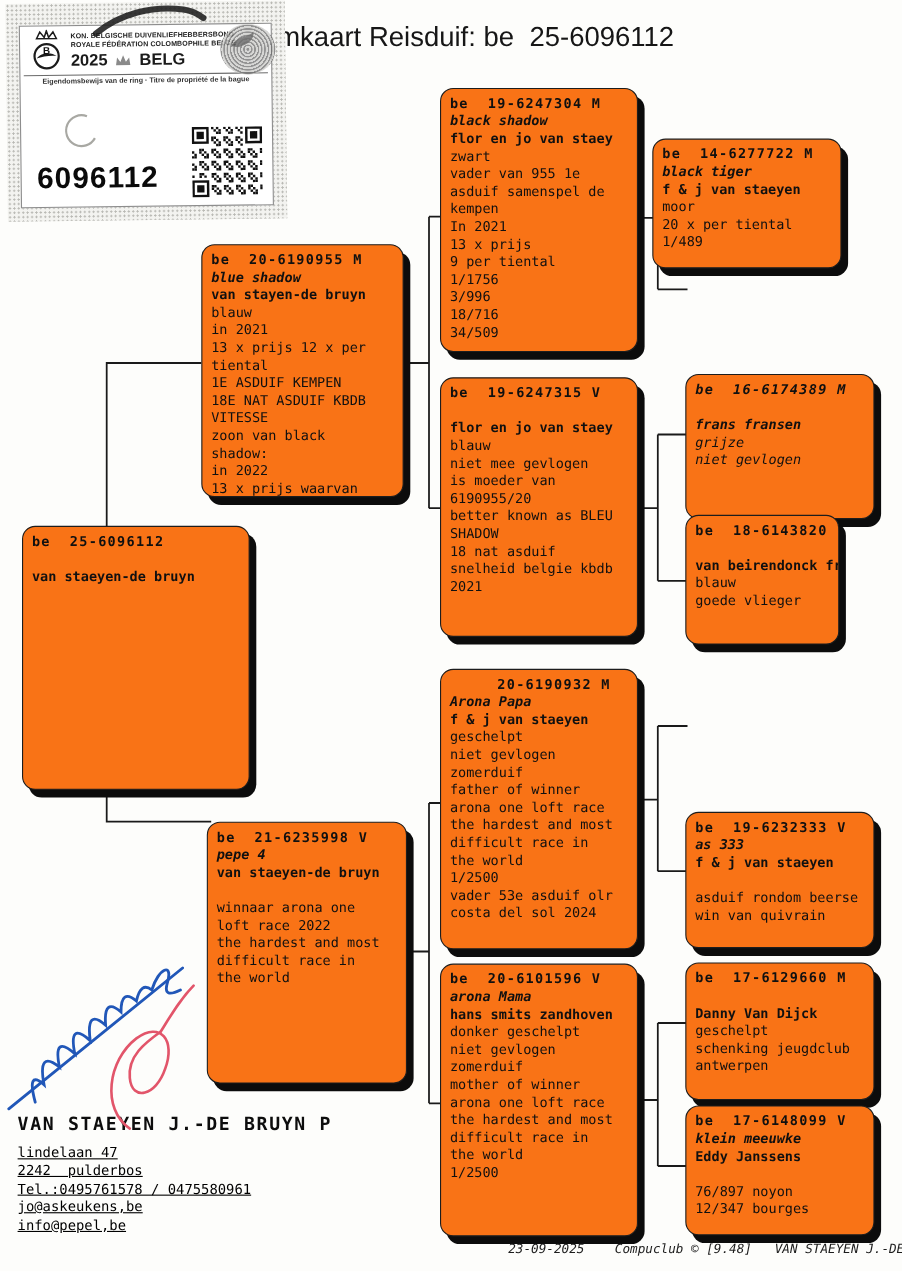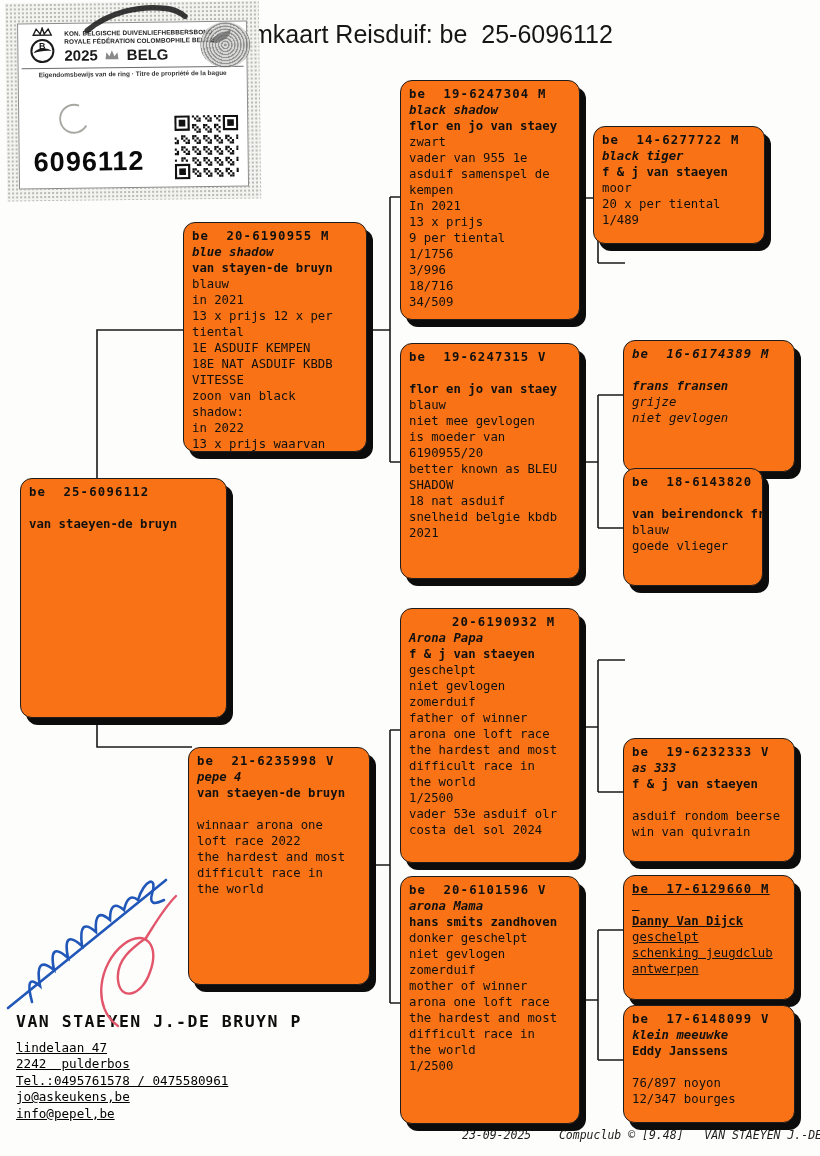--- a/index.html
+++ b/index.html
@@ -114,21 +114,21 @@
       <div class="pbox" style="left: 183px; top: 222px; width: 184px; height: 230px;"><div class="hdr">be  20-6190955 M</div><div class="row bi">blue shadow</div><div class="row b">van stayen-de bruyn</div><div class="row r">blauw</div><div class="row r">in 2021</div><div class="row r">13 x prijs 12 x per</div><div class="row r">tiental</div><div class="row r">1E ASDUIF KEMPEN</div><div class="row r">18E NAT ASDUIF KBDB</div><div class="row r">VITESSE</div><div class="row r">zoon van black</div><div class="row r">shadow:</div><div class="row r">in 2022</div><div class="row r">13 x prijs waarvan</div></div>
       <div class="pbox" style="left: 188px; top: 747px; width: 182px; height: 238px;"><div class="hdr">be  21-6235998 V</div><div class="row bi">pepe 4</div><div class="row b">van staeyen-de bruyn</div><div class="row blank">&nbsp;</div><div class="row r">winnaar arona one</div><div class="row r">loft race 2022</div><div class="row r">the hardest and most</div><div class="row r">difficult race in</div><div class="row r">the world</div></div>
       <div class="pbox" style="left: 400px; top: 80px; width: 180px; height: 240px;"><div class="hdr">be  19-6247304 M</div><div class="row bi">black shadow</div><div class="row b">flor en jo van staey</div><div class="row r">zwart</div><div class="row r">vader van 955 1e</div><div class="row r">asduif samenspel de</div><div class="row r">kempen</div><div class="row r">In 2021</div><div class="row r">13 x prijs</div><div class="row r">9 per tiental</div><div class="row r">1/1756</div><div class="row r">3/996</div><div class="row r">18/716</div><div class="row r">34/509</div></div>
       <div class="pbox" style="left: 400px; top: 343px; width: 180px; height: 236px;"><div class="hdr">be  19-6247315 V</div><div class="row blank">&nbsp;</div><div class="row b">flor en jo van staey</div><div class="row r">blauw</div><div class="row r">niet mee gevlogen</div><div class="row r">is moeder van</div><div class="row r">6190955/20</div><div class="row r">better known as BLEU</div><div class="row r">SHADOW</div><div class="row r">18 nat asduif</div><div class="row r">snelheid belgie kbdb</div><div class="row r">2021</div></div>
       <div class="pbox" style="left: 400px; top: 608px; width: 180px; height: 255px;"><div class="hdr">     20-6190932 M</div><div class="row bi">Arona Papa</div><div class="row b">f &amp; j van staeyen</div><div class="row r">geschelpt</div><div class="row r">niet gevlogen</div><div class="row r">zomerduif</div><div class="row r">father of winner</div><div class="row r">arona one loft race</div><div class="row r">the hardest and most</div><div class="row r">difficult race in</div><div class="row r">the world</div><div class="row r">1/2500</div><div class="row r">vader 53e asduif olr</div><div class="row r">costa del sol 2024</div></div>
       <div class="pbox" style="left: 400px; top: 876px; width: 180px; height: 248px;"><div class="hdr">be  20-6101596 V</div><div class="row bi">arona Mama</div><div class="row b">hans smits zandhoven</div><div class="row r">donker geschelpt</div><div class="row r">niet gevlogen</div><div class="row r">zomerduif</div><div class="row r">mother of winner</div><div class="row r">arona one loft race</div><div class="row r">the hardest and most</div><div class="row r">difficult race in</div><div class="row r">the world</div><div class="row r">1/2500</div></div>
       <div class="pbox" style="left: 593px; top: 78px; width: 172px; height: 118px; margin-top: 48px;"><div class="hdr">be  14-6277722 M</div><div class="row bi">black tiger</div><div class="row b">f &amp; j van staeyen</div><div class="row r">moor</div><div class="row r">20 x per tiental</div><div class="row r">1/489</div></div>
       <div class="pbox" style="left: 623px; top: 340px; width: 172px; height: 132px; font-style: italic;"><div class="hdr">be  16-6174389 M</div><div class="row blank">&nbsp;</div><div class="row b">frans fransen</div><div class="row r">grijze</div><div class="row r">niet gevlogen</div></div>
       <div class="pbox" style="left: 623px; top: 468px; width: 140px; height: 118px;"><div class="hdr">be  18-6143820 V</div><div class="row blank">&nbsp;</div><div class="row b">van beirendonck fran</div><div class="row r">blauw</div><div class="row r">goede vlieger</div></div>
       <div class="pbox" style="left: 623px; top: 738px; width: 172px; height: 124px;"><div class="hdr">be  19-6232333 V</div><div class="row bi">as 333</div><div class="row b">f &amp; j van staeyen</div><div class="row blank">&nbsp;</div><div class="row r">asduif rondom beerse</div><div class="row r">win van quivrain</div></div>
-      <div class="pbox" style="left: 623px; top: 875px; width: 172px; height: 125px; text-decoration: underline;"><div class="hdr">be  17-6129660 M</div><div class="row blank">&nbsp;</div><div class="row b">Danny Van Dijck</div><div class="row r">geschelpt</div><div class="row r">schenking jeugdclub</div><div class="row r">antwerpen</div></div>
+      <div class="pbox" style="left: 623px; top: 875px; width: 172px; height: 125px;"><div class="hdr">be  17-6129660 M</div><div class="row blank">&nbsp;</div><div class="row b">Danny Van Dijck</div><div class="row r">geschelpt</div><div class="row r">schenking jeugdclub</div><div class="row r">antwerpen</div></div>
       <div class="pbox" style="left: 623px; top: 1005px; width: 172px; height: 118px;"><div class="hdr">be  17-6148099 V</div><div class="row bi">klein meeuwke</div><div class="row b">Eddy Janssens</div><div class="row blank">&nbsp;</div><div class="row r">76/897 noyon</div><div class="row r">12/347 bourges</div></div>
     </div>
 
   <div class="page-title">mkaart Reisduif: be  25-6096112</div>
 
   <div class="stamp">
     <div class="sticker">
       <div class="logo-wrap">
         <svg width="38" height="40" viewBox="0 0 38 40">
           <path d="M10 8 L13 2 L17 7 L19 1 L21 7 L25 2 L28 8 Z" fill="none" stroke="#1b1b1b" stroke-width="1.4"></path>

